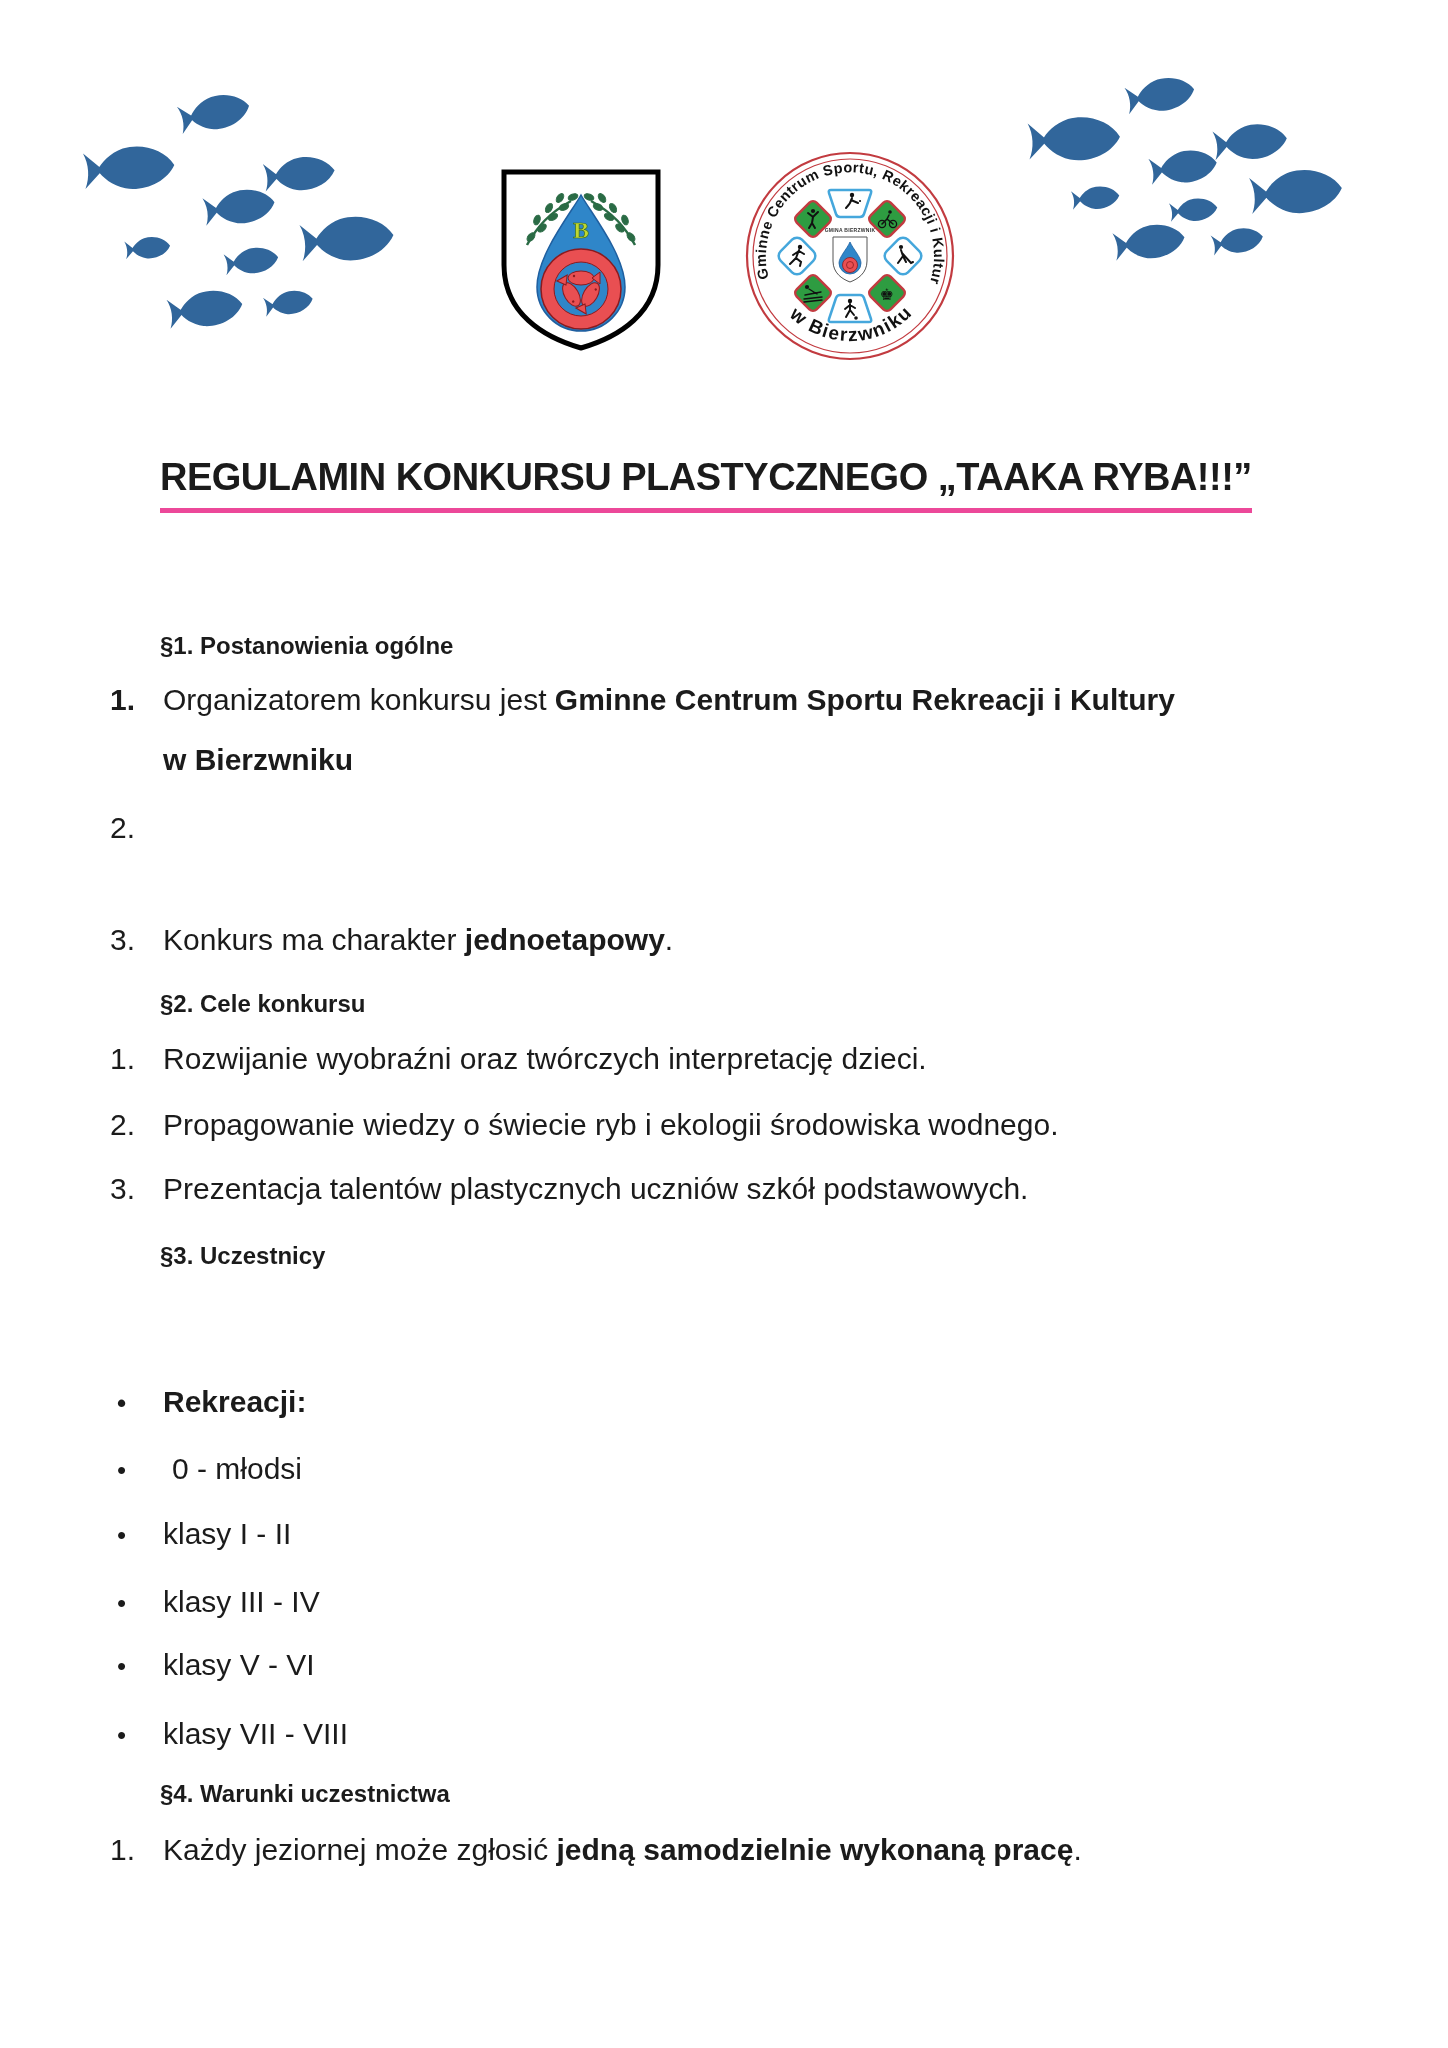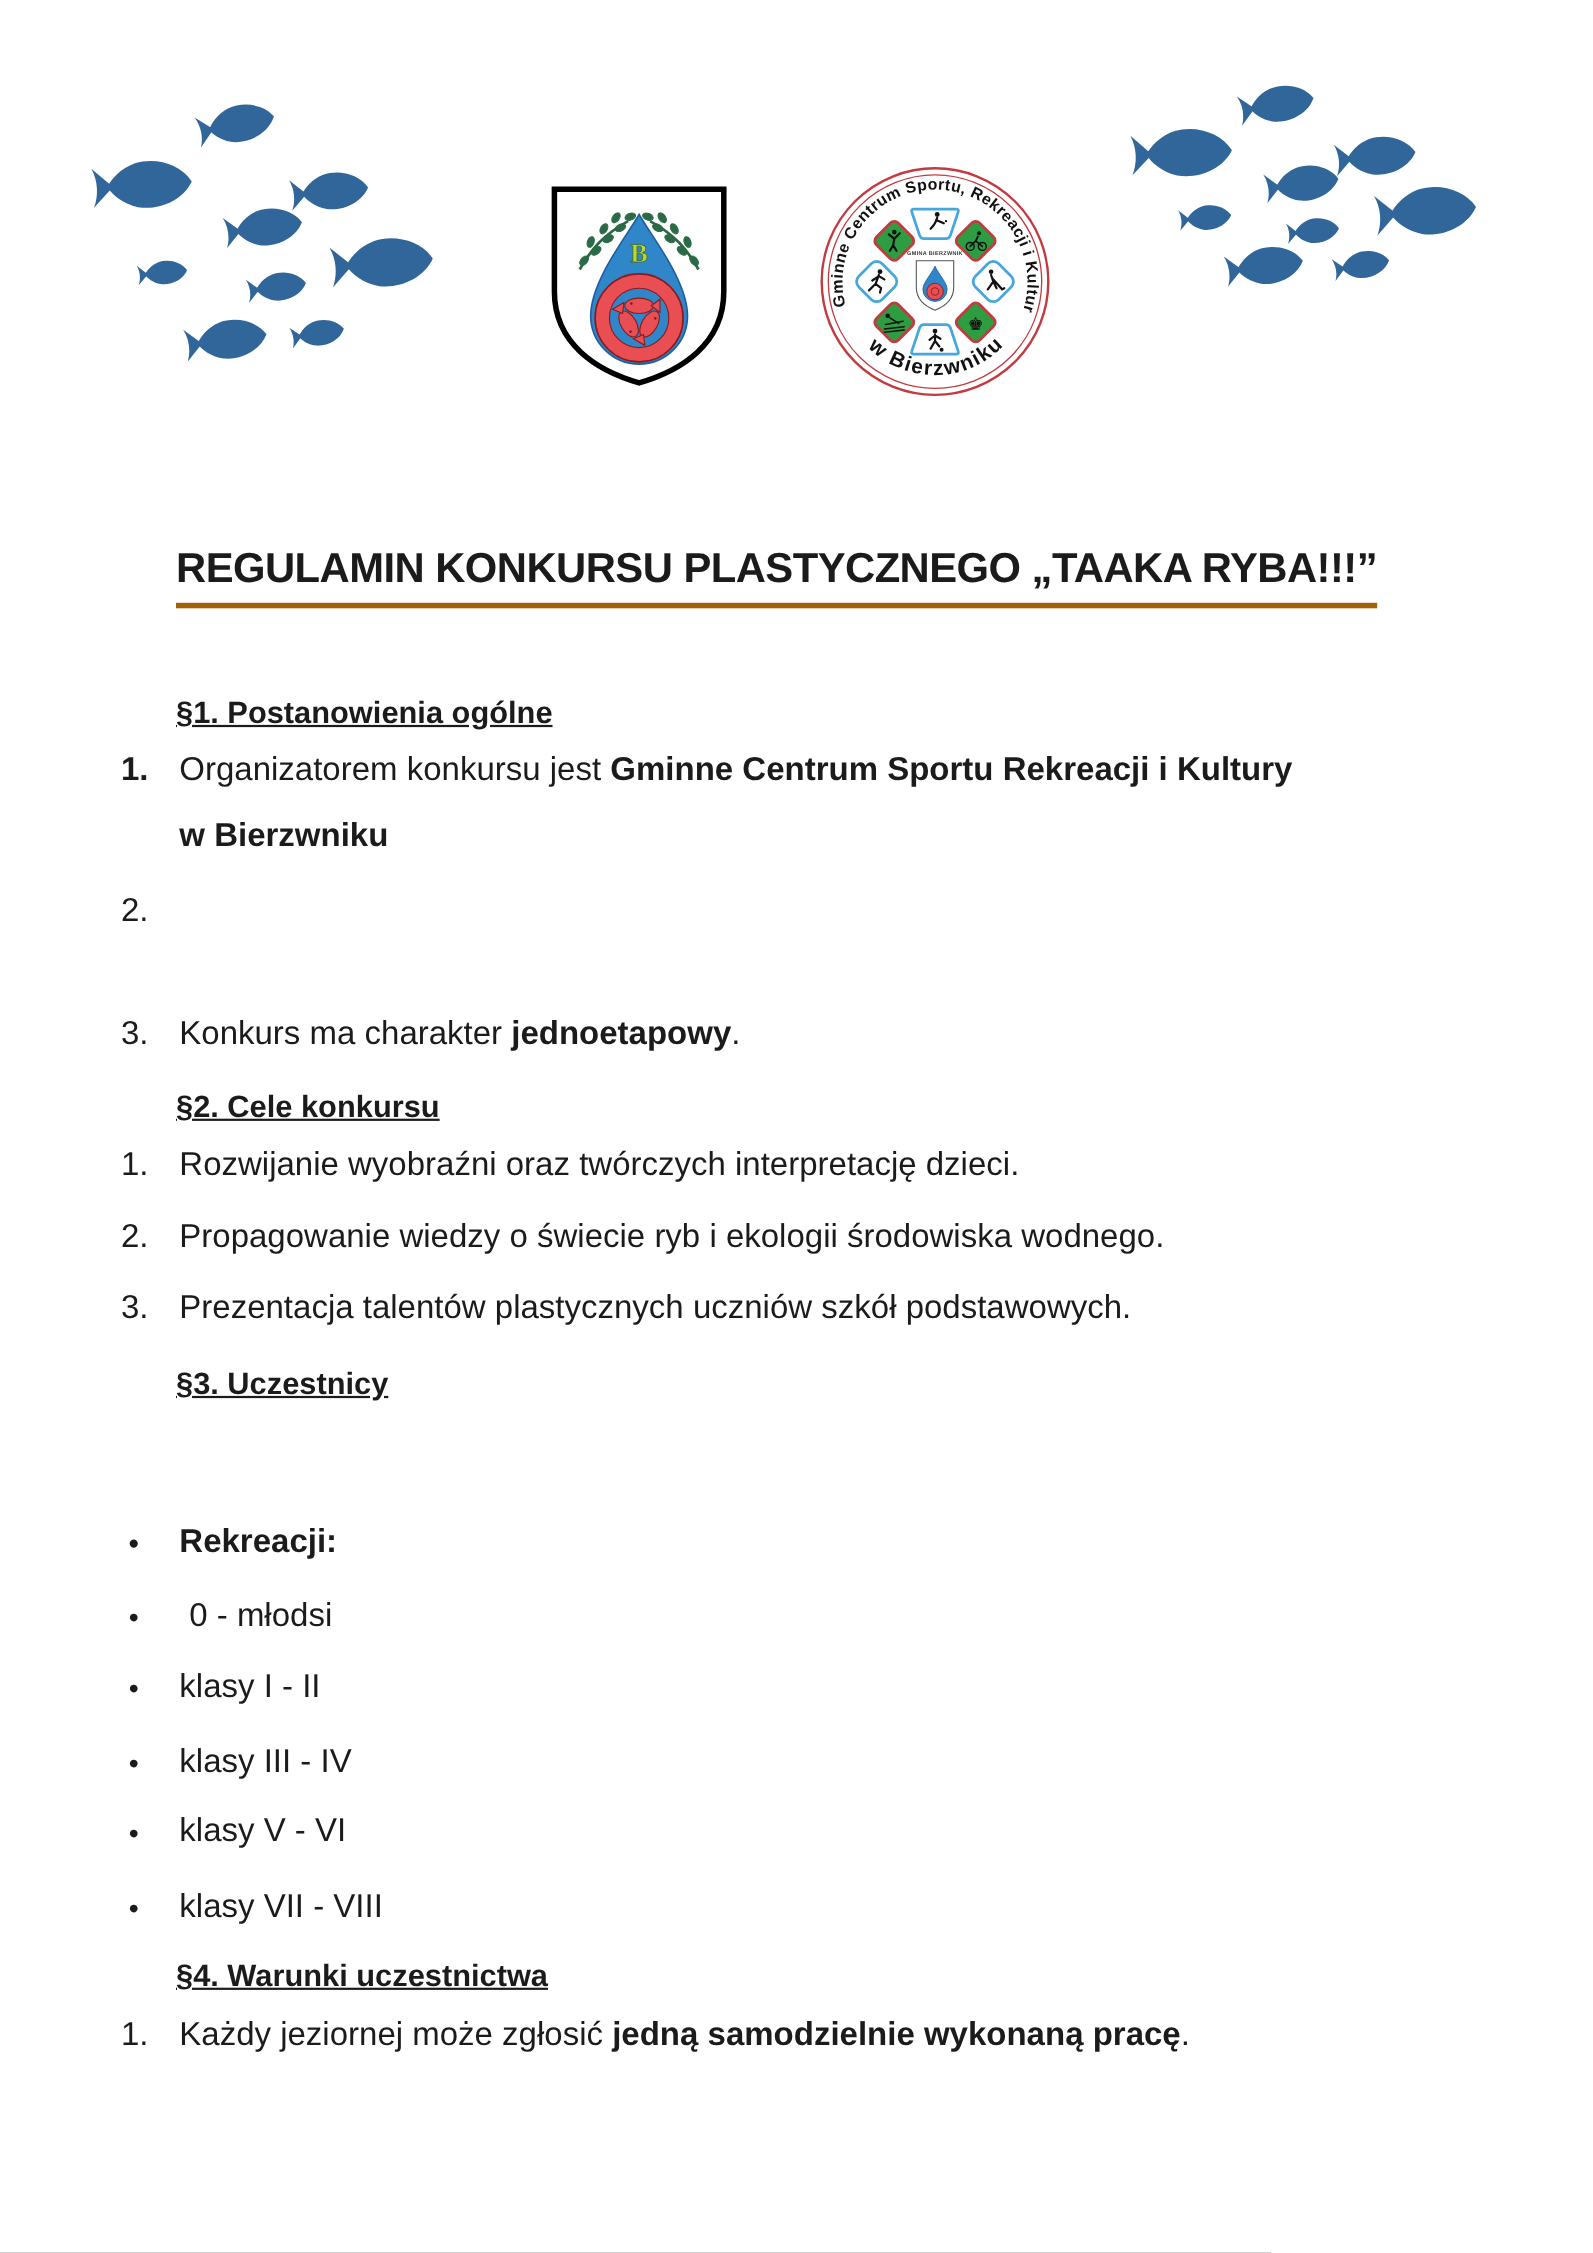--- a/index.html
+++ b/index.html
@@ -1,22 +1,22 @@
 <!DOCTYPE html>
 <html style="--fish-blue: #31669B; --text-black: #1b1b1b; --logo-red: #C23B40; --logo-green: #2E9C41; --logo-blue: #45A7DC; --herb-blue: #2F86C9; --herb-blue-dark: #1F5FA0; --herb-red: #E94F52; --herb-red-dark: #8B1A1E; --herb-green: #2A6B45; --herb-letter: #BFD730;"><head>
 <meta charset="utf-8">
 <style>
   html,body{margin:0;padding:0;background:#888;}
   .page{position:relative;width:1448px;height:2048px;background:#ffffff;overflow:hidden;
         font-family:"Liberation Sans","DejaVu Sans",sans-serif;color:#1b1b1b;}
   svg{display:block;}
   .abs{position:absolute;}
   .title{position:absolute;left:160px;top:456px;font-size:38px;font-weight:bold;
-         letter-spacing:-0.5px;border-bottom:5px solid #a16207;padding-bottom:9px;white-space:nowrap;margin-top:40px;}
-  .h{position:absolute;left:160px;font-size:28px;font-weight:bold;white-space:nowrap;text-decoration:underline;}
+         letter-spacing:-0.5px;border-bottom:5px solid #ec4899;padding-bottom:9px;white-space:nowrap;}
+  .h{position:absolute;left:160px;font-size:24px;font-weight:bold;white-space:nowrap;}
   .li{position:absolute;left:163px;width:1130px;font-size:30px;line-height:44px;}
   .num{position:absolute;left:-53px;top:0;}
   .num.bold{font-weight:bold;}
   .bullet{position:absolute;left:-46px;top:1px;font-size:26px;}
   b{font-weight:bold;}
   .bold{font-weight:bold;}
 </style>
 </head>
 <body>
 

